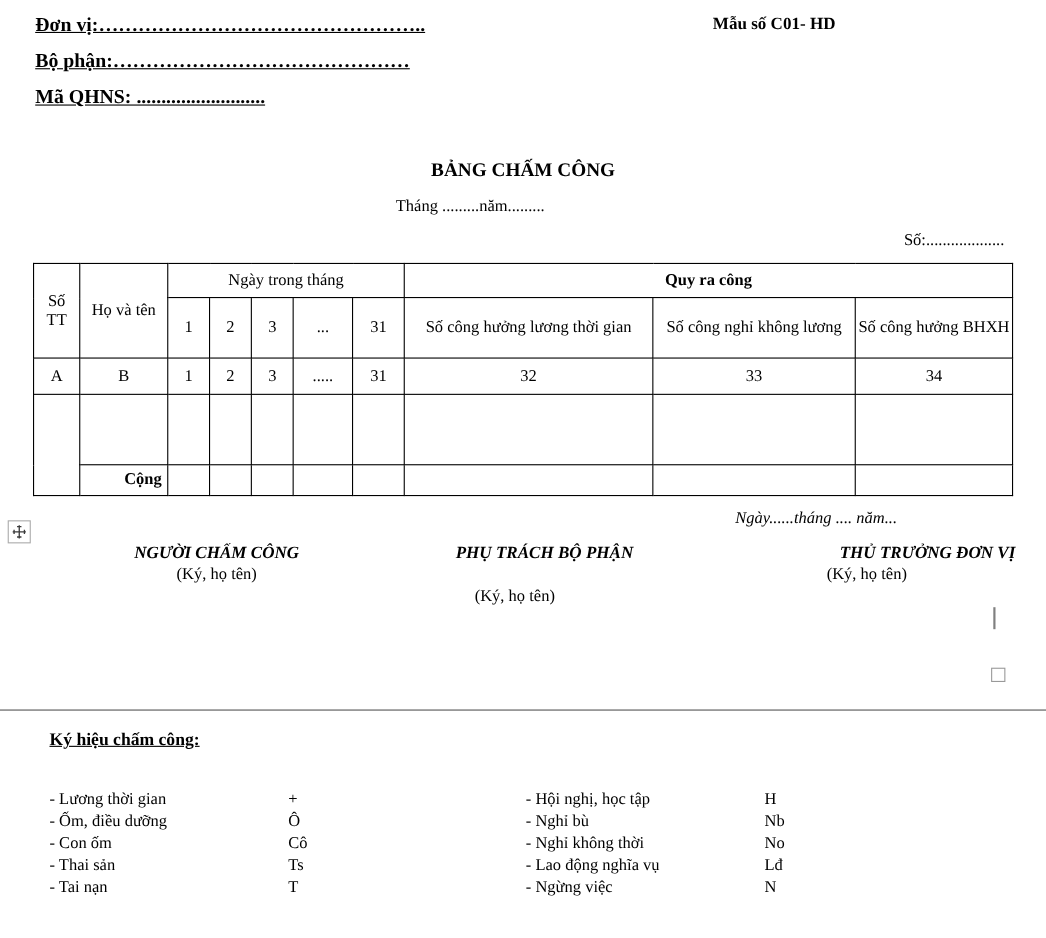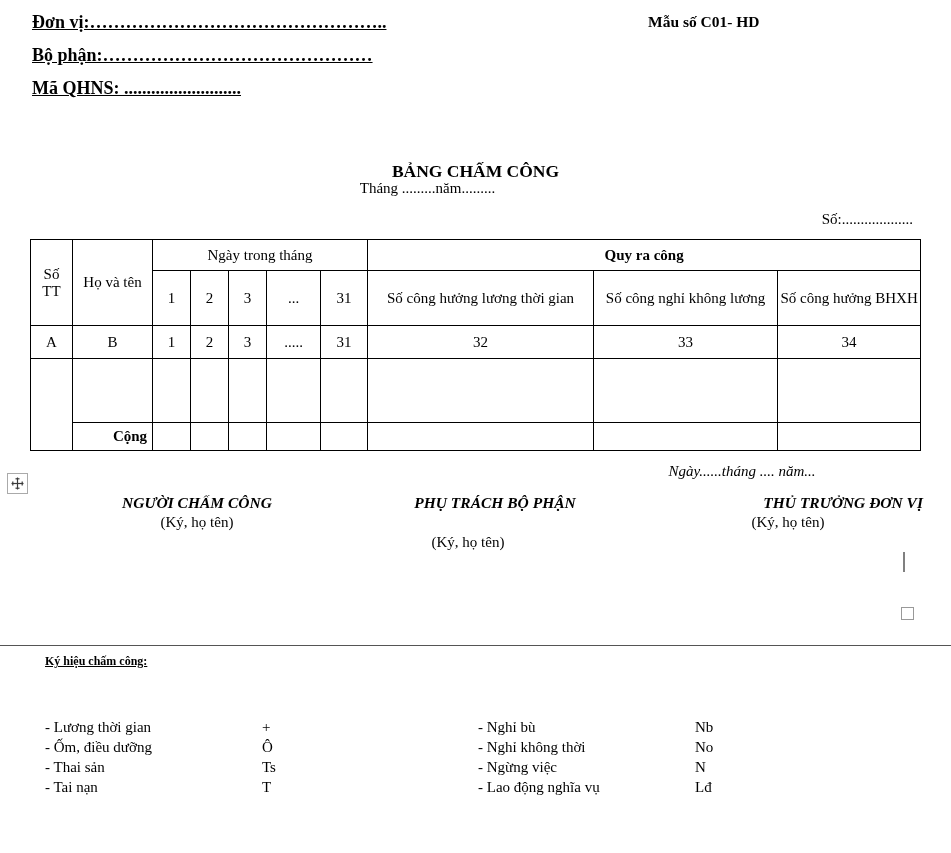--- a/index.html
+++ b/index.html
@@ -6,21 +6,21 @@
   body{
     width:951px;height:853px;position:relative;background:#ffffff;
     font-family:"Liberation Serif","DejaVu Serif",serif;color:#000;
     overflow:hidden;
   }
   .abs{position:absolute;}
   .b{font-weight:bold;}
   .i{font-style:italic;}
   .c{text-align:center;}
   .fs15{font-size:15px;line-height:20px;}
-  .fs16{font-size:12px;line-height:20px;}
+  .fs16{font-size:16px;line-height:20px;margin-top:12px;}
   .fs17{font-size:17.5px;line-height:22px;}
 
   
   .hdr-line{left:32px;font-weight:bold;font-size:18px;white-space:nowrap;text-decoration:underline;}
 
   
   table.sheet{
     position:absolute;left:30px;top:239px;
     border-collapse:collapse;table-layout:fixed;width:891px;
     font-size:15px;
@@ -57,21 +57,21 @@
 </style>
 </head>
 <body>
 
 <div class="abs hdr-line" style="top:12px;">Đơn vị:…………………………………………..</div>
 <div class="abs hdr-line" style="top:45px;">Bộ phận:………………………………………</div>
 <div class="abs hdr-line" style="top:78px;">Mã QHNS: ..........................</div>
 
 <div class="abs b" style="top:13px;left:648px;font-size:15.5px;white-space:nowrap;">Mẫu số C01- HD</div>
 
-<div class="abs b c fs17" style="top:160px;left:0;width:951px;">BẢNG CHẤM CÔNG</div>
+<div class="abs b c fs17" style="top:143px;left:0;width:951px;">BẢNG CHẤM CÔNG</div>
 <div class="abs c fs15" style="top:178px;left:0;width:855px;">Tháng .........năm.........</div>
 
 <div class="abs fs15" style="top:209px;right:38px;white-space:nowrap;">Số:...................</div>
 
 <table class="sheet">
   <colgroup>
     <col style="width:42px">
       <col style="width:80px">
     <col style="width:38px">
       <col style="width:38px">
@@ -171,39 +171,47 @@
 <div class="abs legend-col" style="top:717px;left:45px;">
   <div class="legend-row">
     <span class="legend-label">- Lương thời gian</span>
     <span class="legend-sym">+</span>
   </div>
   <div class="legend-row">
     <span class="legend-label">- Ốm, điều dưỡng</span>
     <span class="legend-sym">Ô</span>
   </div>
   <div class="legend-row">
+    <span class="legend-label">- Con ốm</span>
+    <span class="legend-sym">Cô</span>
+  </div>
+  <div class="legend-row">
     <span class="legend-label">- Thai sản</span>
     <span class="legend-sym">Ts</span>
   </div>
   <div class="legend-row">
     <span class="legend-label">- Tai nạn</span>
     <span class="legend-sym">T</span>
   </div>
 </div>
 
 <div class="abs legend-col" style="top:717px;left:478px;">
   <div class="legend-row">
+    <span class="legend-label">- Hội nghị, học tập</span>
+    <span class="legend-sym">H</span>
+  </div>
+  <div class="legend-row">
     <span class="legend-label">- Nghỉ bù</span>
     <span class="legend-sym">Nb</span>
   </div>
   <div class="legend-row">
     <span class="legend-label">- Nghỉ không thời</span>
     <span class="legend-sym">No</span>
   </div>
   <div class="legend-row">
+    <span class="legend-label">- Lao động nghĩa vụ</span>
+    <span class="legend-sym">Lđ</span>
+  </div>
+  <div class="legend-row">
     <span class="legend-label">- Ngừng việc</span>
     <span class="legend-sym">N</span>
   </div>
-  <div class="legend-row">
-    <span class="legend-label">- Lao động nghĩa vụ</span>
-    <span class="legend-sym">Lđ</span>
-  </div>
 </div>
 
 </body></html>

